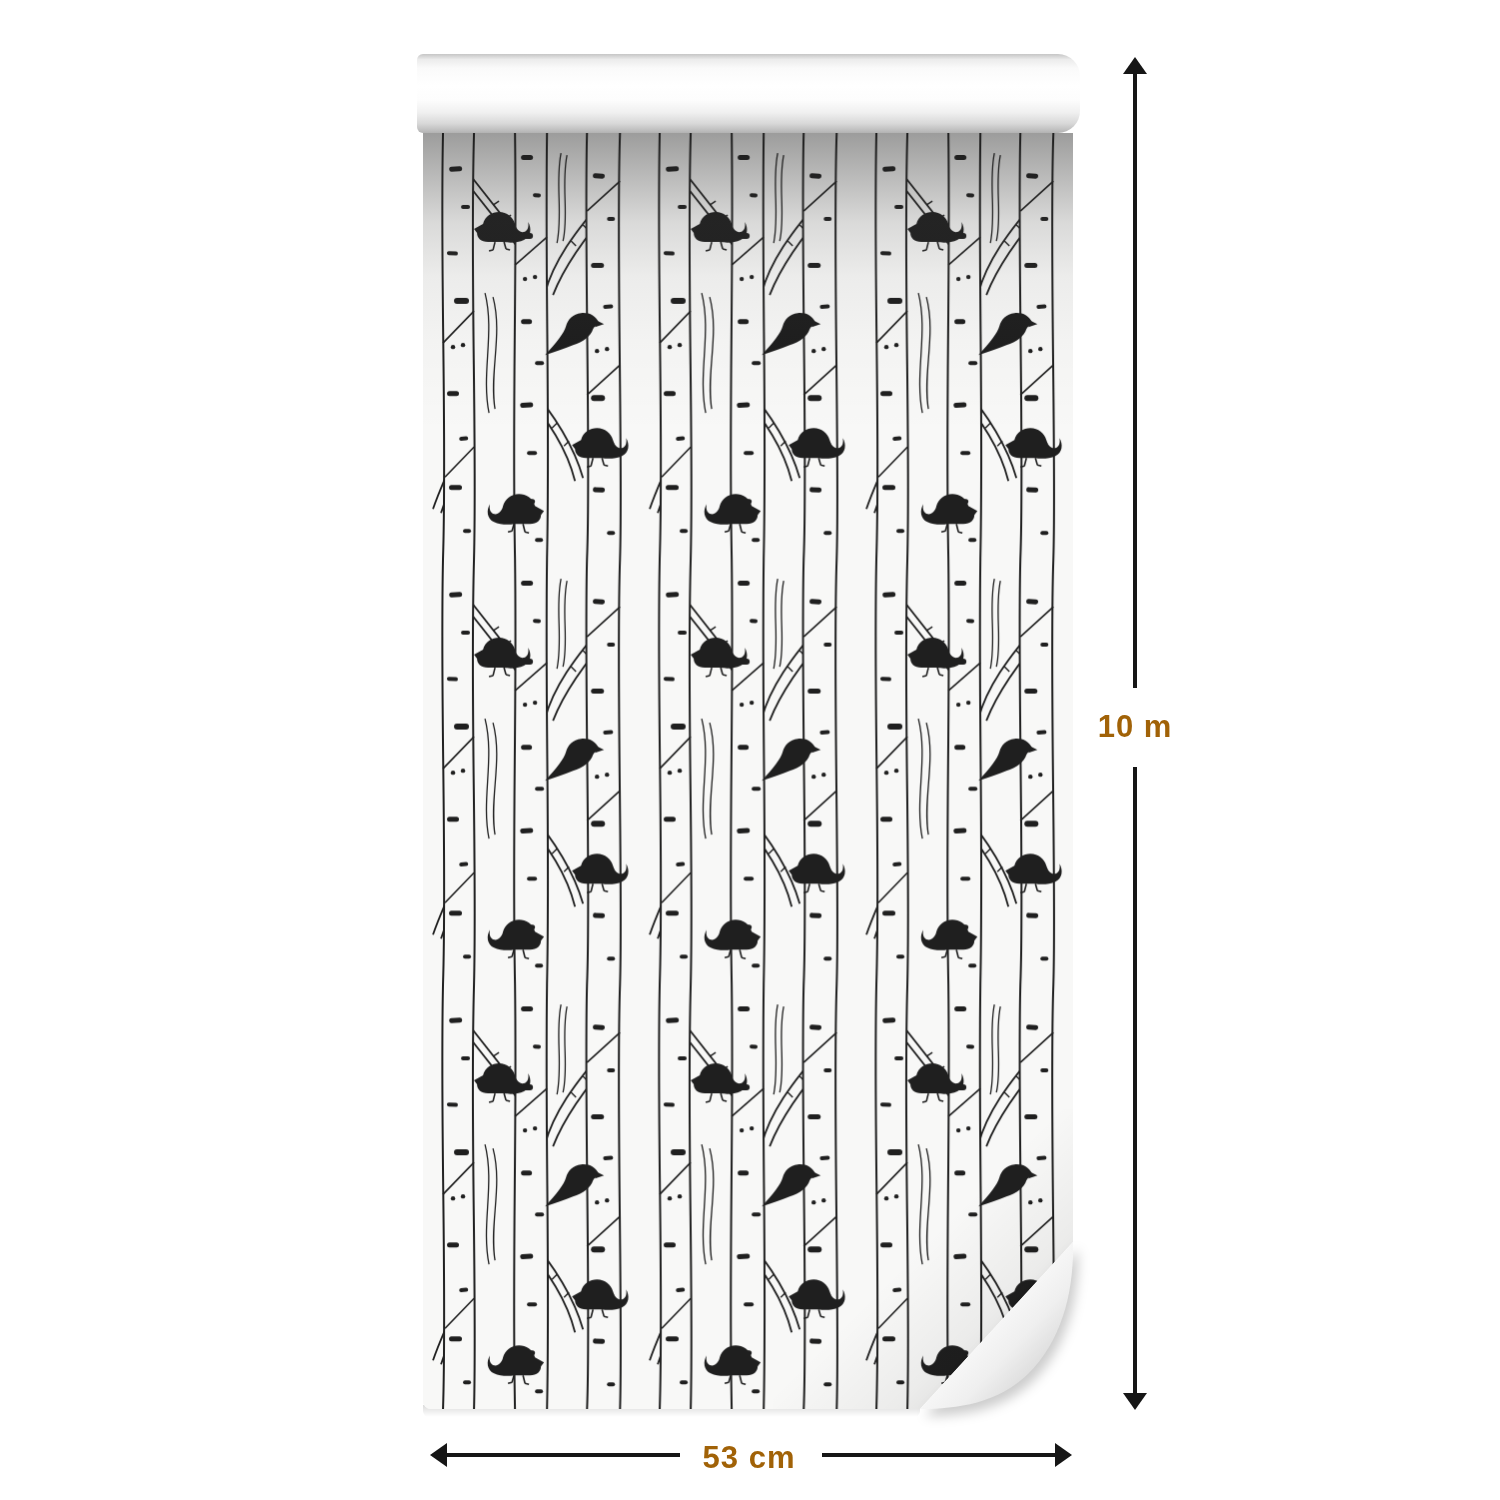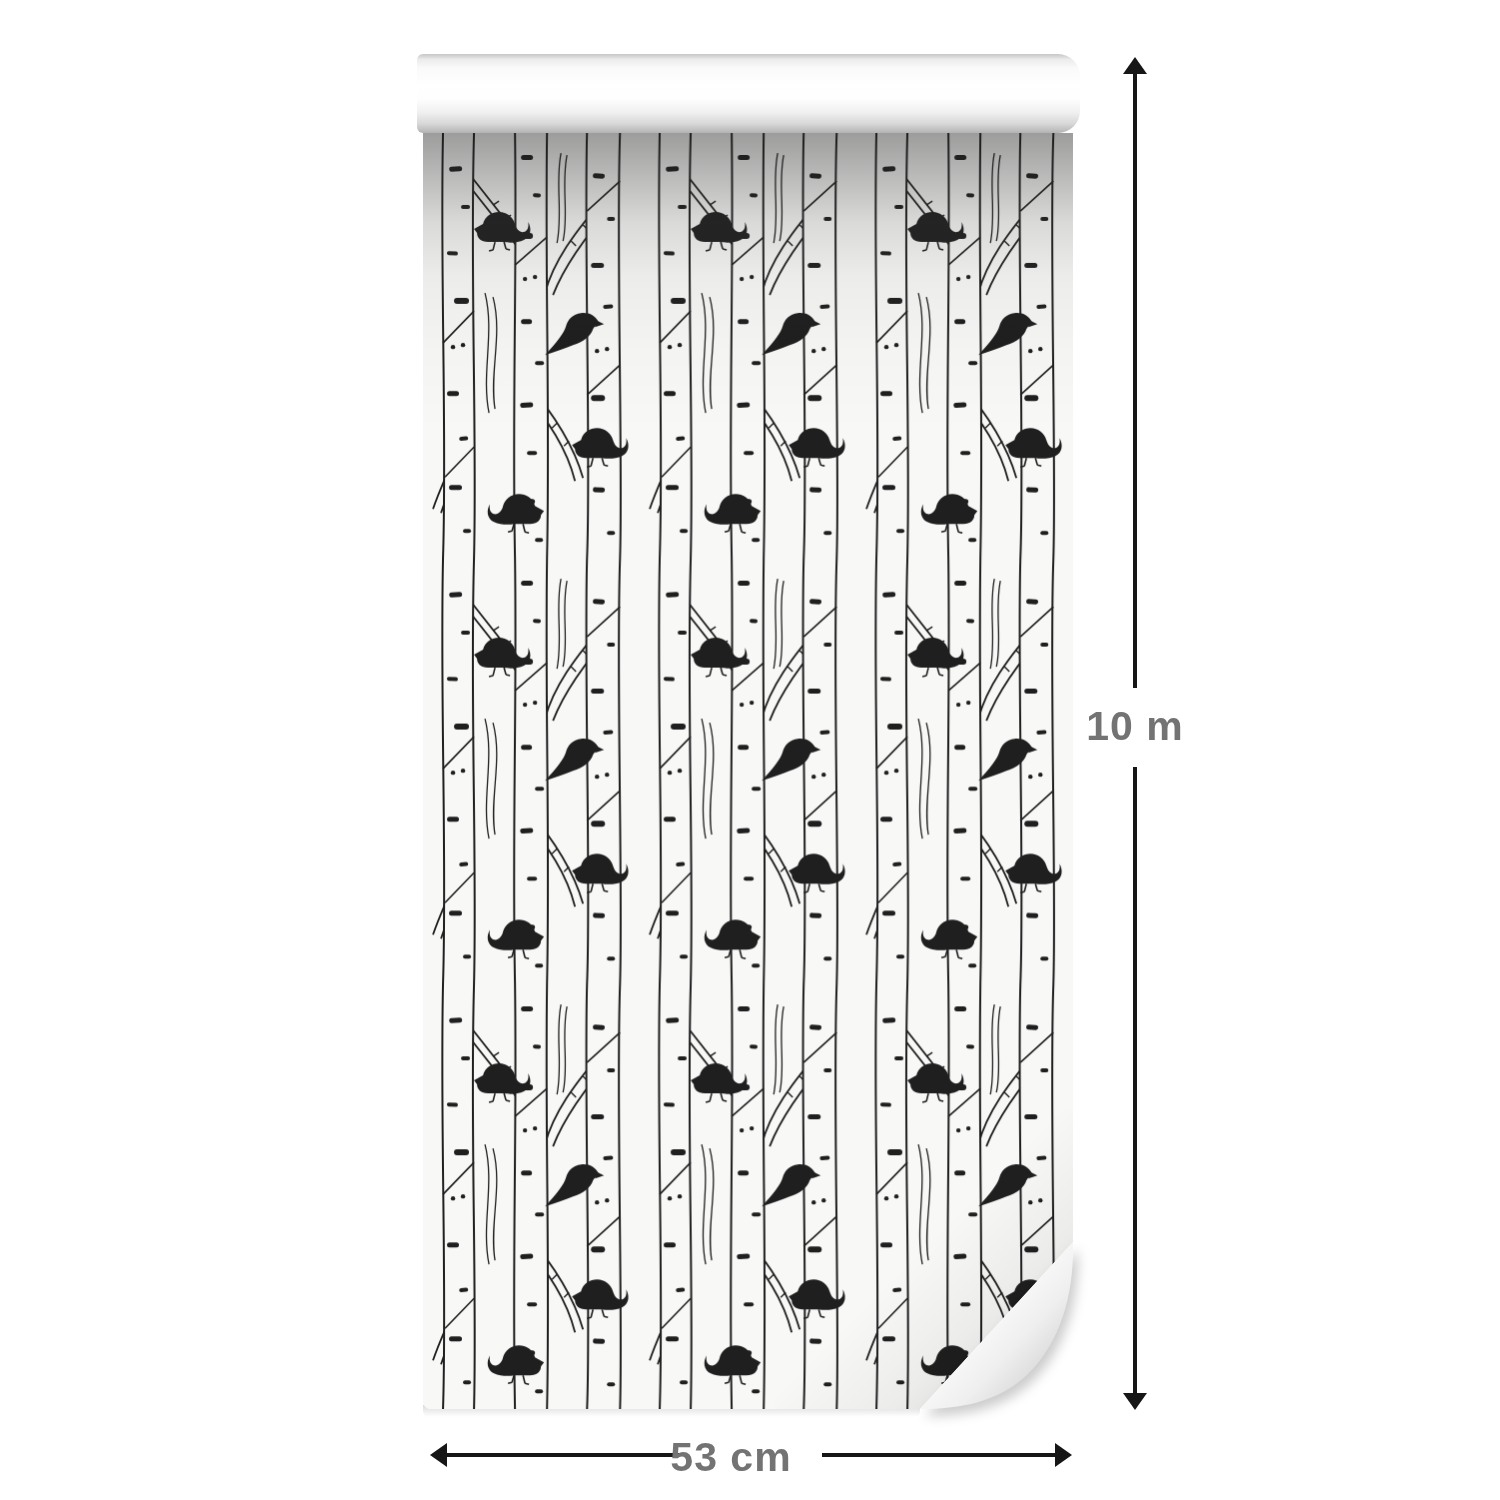--- a/index.html
+++ b/index.html
@@ -63,25 +63,25 @@
 
   .dim-h{position:absolute;left:430px;top:1442px;width:642px;height:26px;}
   .dim-h .head-left{position:absolute;left:0;top:1px;width:0;height:0;
     border-top:12px solid transparent;border-bottom:12px solid transparent;border-right:17px solid #161616;}
   .dim-h .head-right{position:absolute;left:625px;top:1px;width:0;height:0;
     border-top:12px solid transparent;border-bottom:12px solid transparent;border-left:17px solid #161616;}
   .dim-h .seg-left{position:absolute;left:15px;top:11px;width:235px;height:4px;background:#161616;}
   .dim-h .seg-right{position:absolute;left:392px;top:11px;width:234px;height:4px;background:#161616;}
 
   .dim-label{
-    position:absolute;font-weight:bold;font-size:41px;line-height:31px;
-    color:#737373;letter-spacing:1px;text-align:center;
+    position:absolute;font-weight:bold;font-size:31px;line-height:31px;
+    color:#a16207;letter-spacing:1px;text-align:center;
   }
   .label-height{left:1060px;top:711px;width:150px;}
-  .label-width{left:631px;top:1442px;width:200px;}
+  .label-width{left:649px;top:1442px;width:200px;}
 </style>
 </head>
 <body>
 
 <div class="stage">
 
   <div class="bottom-edge-shadow"></div>
 
   <div class="sheet">
     <svg class="pattern-svg" width="650" height="1277" viewBox="0 0 650 1277" preserveAspectRatio="none">

